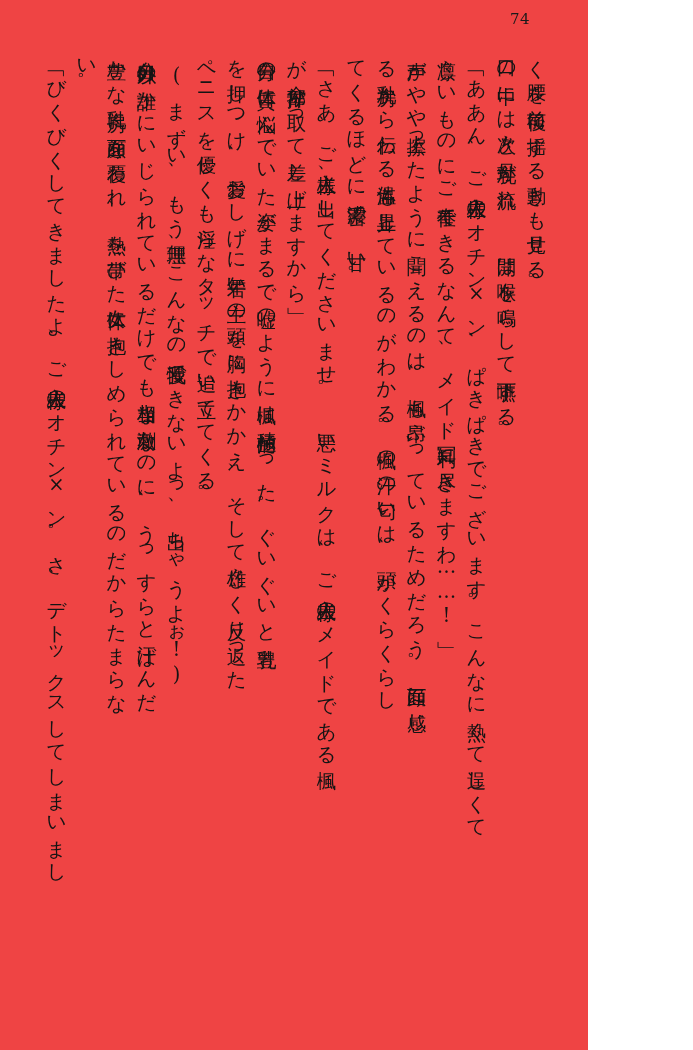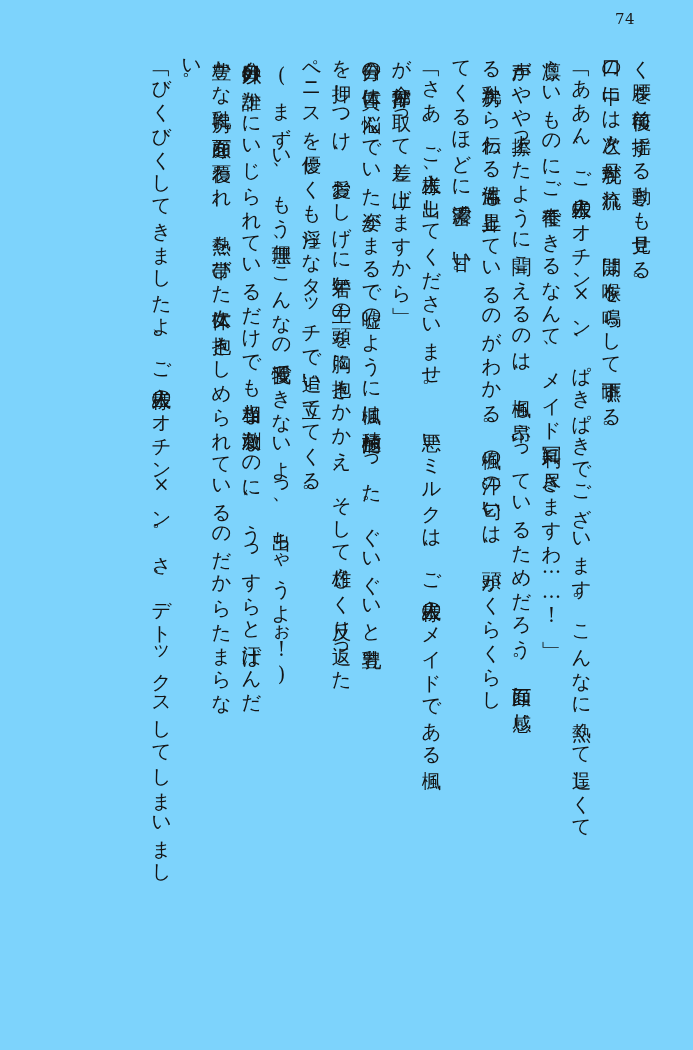--- a/index.html
+++ b/index.html
@@ -10,24 +10,24 @@
   body {
     width: 693px;
     height: 1050px;
     font-family: "DejaVu Serif", "Liberation Serif", serif;
     color: #111111;
     position: relative;
     overflow: hidden;
   }
 
   #page {
-    width: 693px;
+    width: 588px;
     height: 1050px;
     position: relative;
-    background: #7dd3fc;
+    background: #ef4444;
     box-sizing: border-box;
   }
 
   #page-number {
     position: absolute;
     top: 10px;
     right: 58px;
     font-size: 15px;
     letter-spacing: 0.5px;
     color: #1a1a1a;

